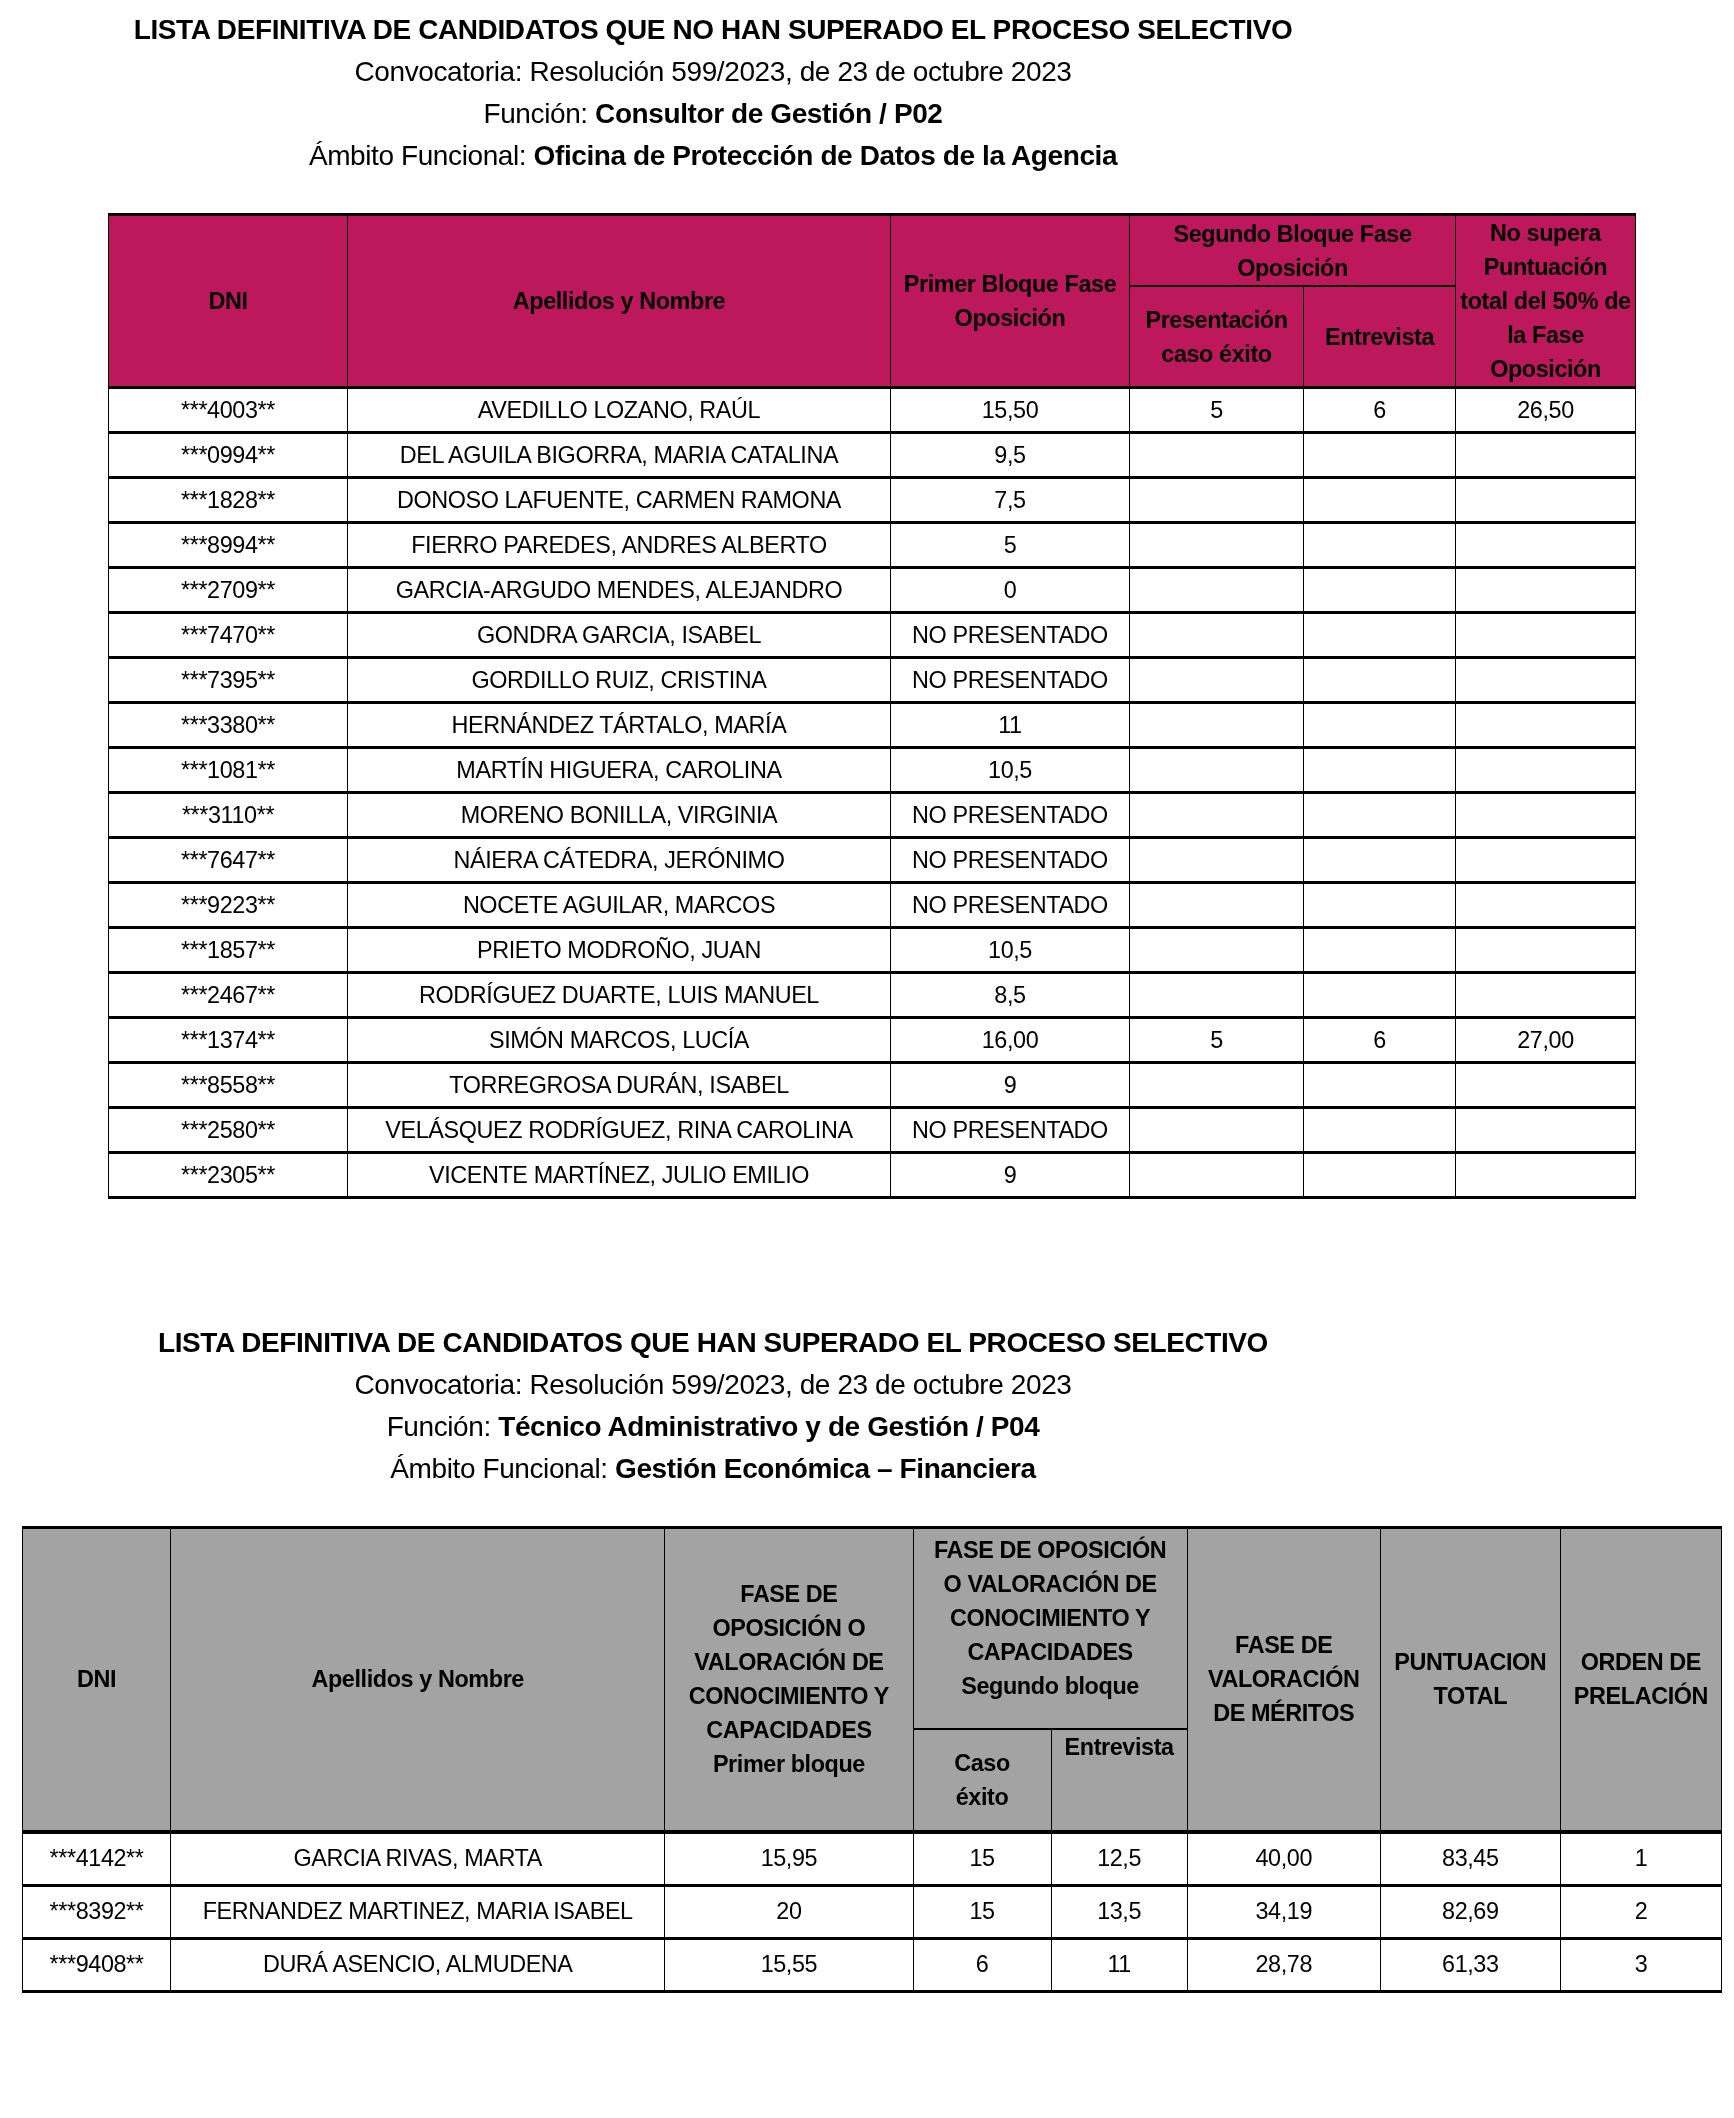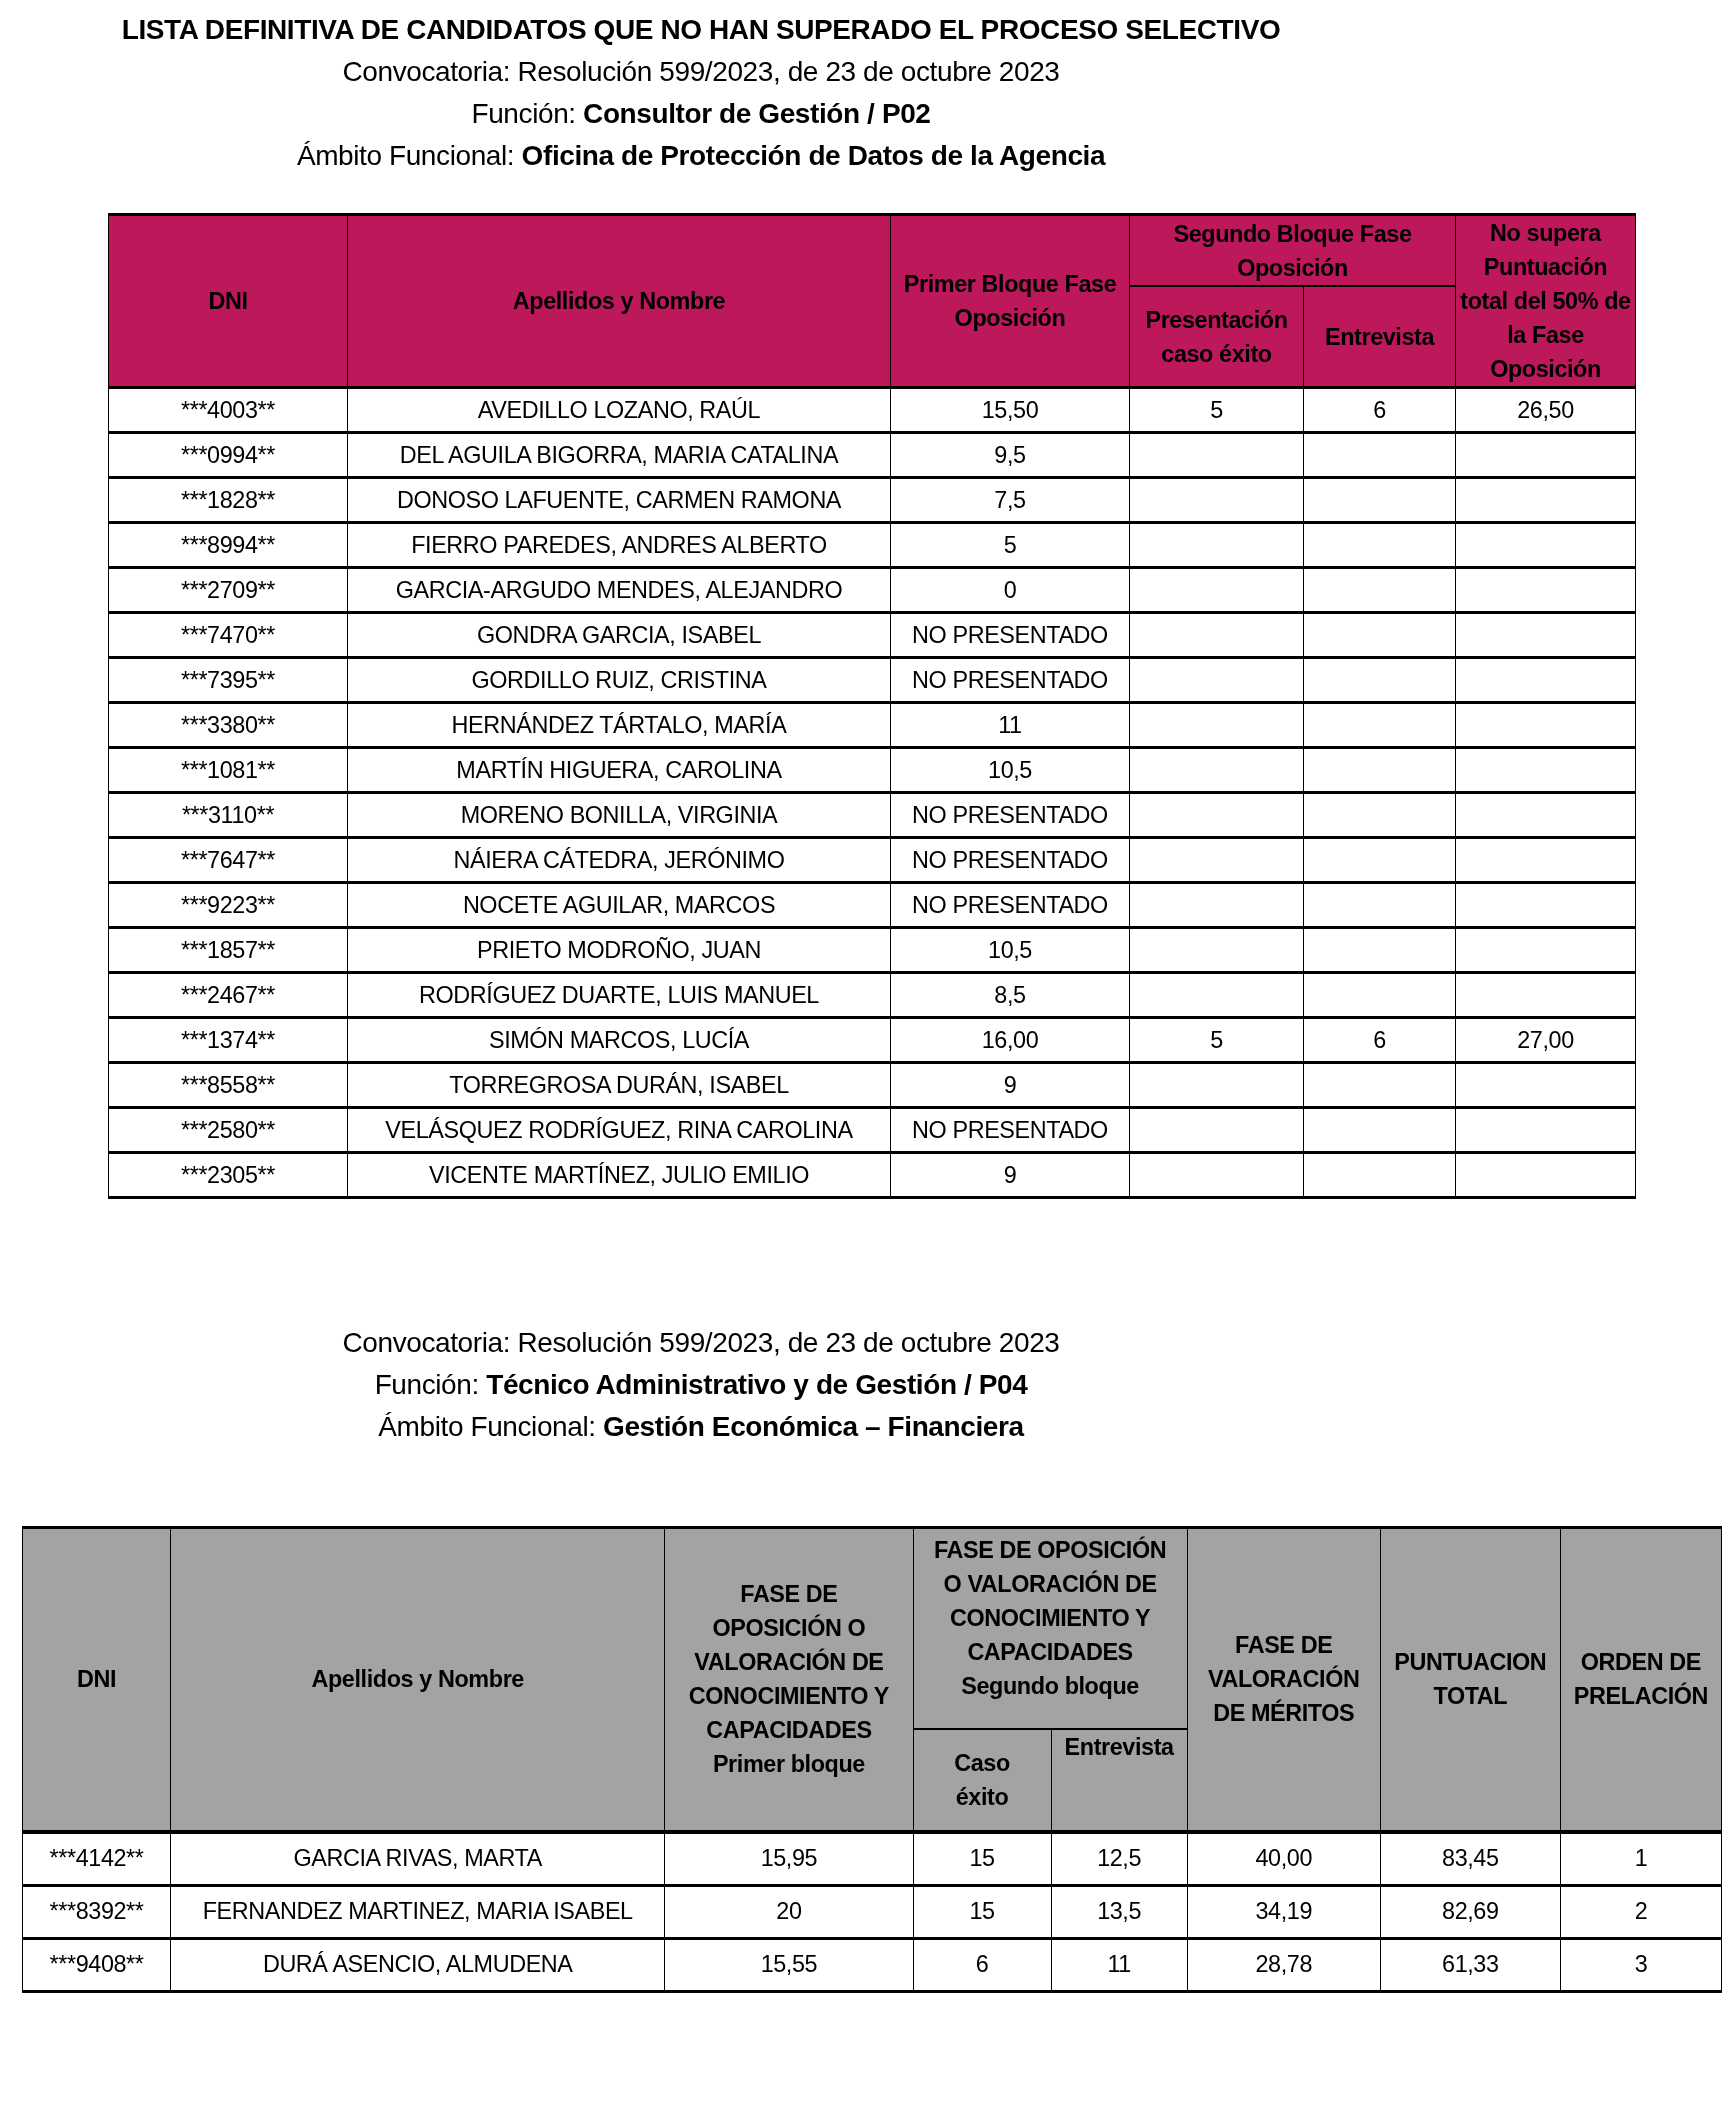--- a/index.html
+++ b/index.html
@@ -1,17 +1,17 @@
 <!DOCTYPE html>
 <html style="font-size:11.7px"><head>
 <meta charset="utf-8">
 <style>
   html, body { margin:0; padding:0; background:#ffffff; }
   body { width:1735px; height:2119px; position:relative; font-family:"Liberation Sans", sans-serif; color:#000; overflow:hidden; }
-  .hdr { position:absolute; left:0; width:1402px; text-align:center; }
+  .hdr { position:absolute; left:12px; width:1402px; text-align:center; }
   .hdr div { height:42px; line-height:42px; font-size:28px; letter-spacing:-0.4px; }
   .hdr .t { font-weight:bold; font-size:28px; }
   .hdr b { font-weight:bold; }
   table { position:absolute; border-collapse:collapse; table-layout:fixed; font-size:23.4px; letter-spacing:-0.4px; }
   td, th { border:1.5px solid #000; text-align:center; vertical-align:middle; padding:0 2.9px; }
   th { font-weight:bold; line-height:34px; }
   tr.row td { border-top:3.7px solid #000; }
   table.t1 { left:108px; top:213px; width:1527px; border-top:3.7px solid #000; border-bottom:3.7px solid #000; }
   table.t1 th { background:#be185d; }
   table.t1 tr.row td { height:42px; }
@@ -196,20 +196,21 @@
         <td>VICENTE MARTÍNEZ, JULIO EMILIO</td>
         <td>9</td>
         <td></td>
         <td></td>
         <td></td>
       </tr>
     </tbody>
 </table>
 
 <div class="hdr" style="top:1322px;">
+  <div class="t">LISTA DEFINITIVA DE CANDIDATOS QUE HAN SUPERADO EL PROCESO SELECTIVO</div>
   <div>Convocatoria: Resolución 599/2023, de 23 de octubre 2023</div>
   <div><span>Función: </span><b>Técnico Administrativo y de Gestión / P04</b></div>
   <div><span>Ámbito Funcional: </span><b>Gestión Económica – Financiera</b></div>
 </div>
 
 <table class="t2">
   <colgroup>
     <col style="width:148px">
       <col style="width:494px">
       <col style="width:248px">

